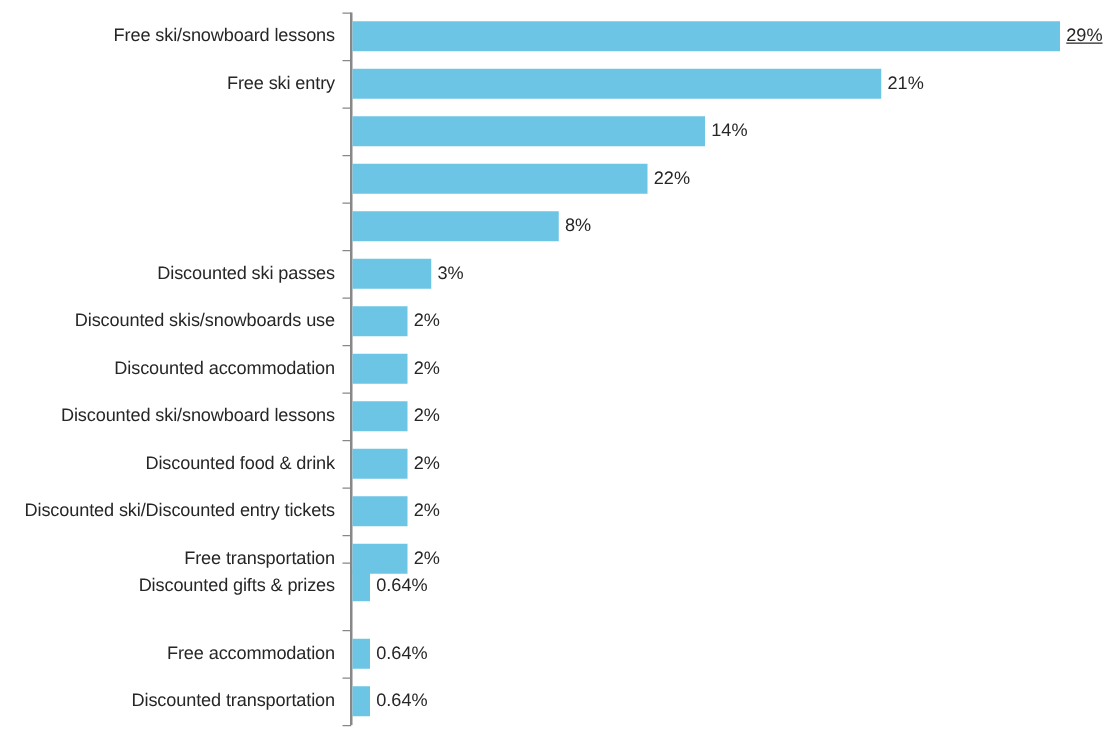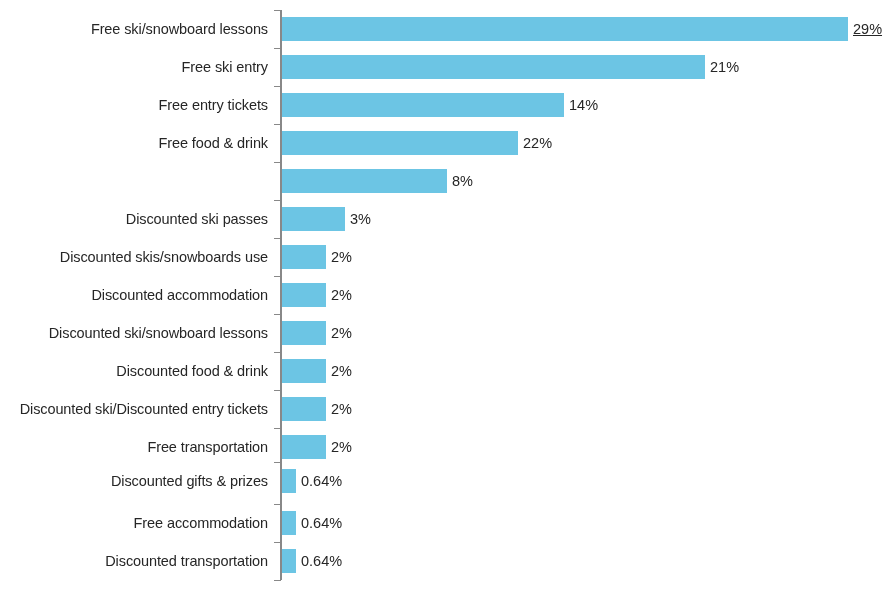--- a/index.html
+++ b/index.html
@@ -115,29 +115,27 @@
         <div class="row" style="top: 38px;">
           <div class="tick"></div>
           <div class="cat-label">Free ski entry</div>
           <div class="bar-wrap">
             <div class="bar" style="width: 423px; background: rgb(108, 197, 228);"></div>
             <div class="val-label" style="left: 423px;">21%</div>
           </div>
         </div>
         <div class="row" style="top: 76px;">
           <div class="tick"></div>
-          <div class="cat-label">Free entry tickets</div>
           <div class="bar-wrap">
             <div class="bar" style="width: 282px; background: rgb(108, 197, 228);"></div>
             <div class="val-label" style="left: 282px;">14%</div>
           </div>
         </div>
         <div class="row" style="top: 114px;">
           <div class="tick"></div>
-          <div class="cat-label">Free food &amp; drink</div>
           <div class="bar-wrap">
             <div class="bar" style="width: 236px; background: rgb(108, 197, 228);"></div>
             <div class="val-label" style="left: 236px;">22%</div>
           </div>
         </div>
         <div class="row" style="top: 152px;">
           <div class="tick"></div>
           <div class="bar-wrap">
             <div class="bar" style="width: 165px; background: rgb(108, 197, 228);"></div>
             <div class="val-label" style="left: 165px;">8%</div>
@@ -192,21 +190,21 @@
           </div>
         </div>
         <div class="row" style="top: 418px;">
           <div class="tick"></div>
           <div class="cat-label">Free transportation</div>
           <div class="bar-wrap">
             <div class="bar" style="width: 44px; background: rgb(108, 197, 228);"></div>
             <div class="val-label" style="left: 44px;">2%</div>
           </div>
         </div>
-        <div class="row" style="top: 452px;">
+        <div class="row" style="top: 440px;">
           <div class="tick"></div>
           <div class="cat-label">Discounted gifts &amp; prizes</div>
           <div class="bar-wrap">
             <div class="bar" style="width: 14px; background: rgb(108, 197, 228);"></div>
             <div class="val-label" style="left: 14px;">0.64%</div>
           </div>
         </div>
         <div class="row" style="top: 494px;">
           <div class="tick"></div>
           <div class="cat-label">Free accommodation</div>

